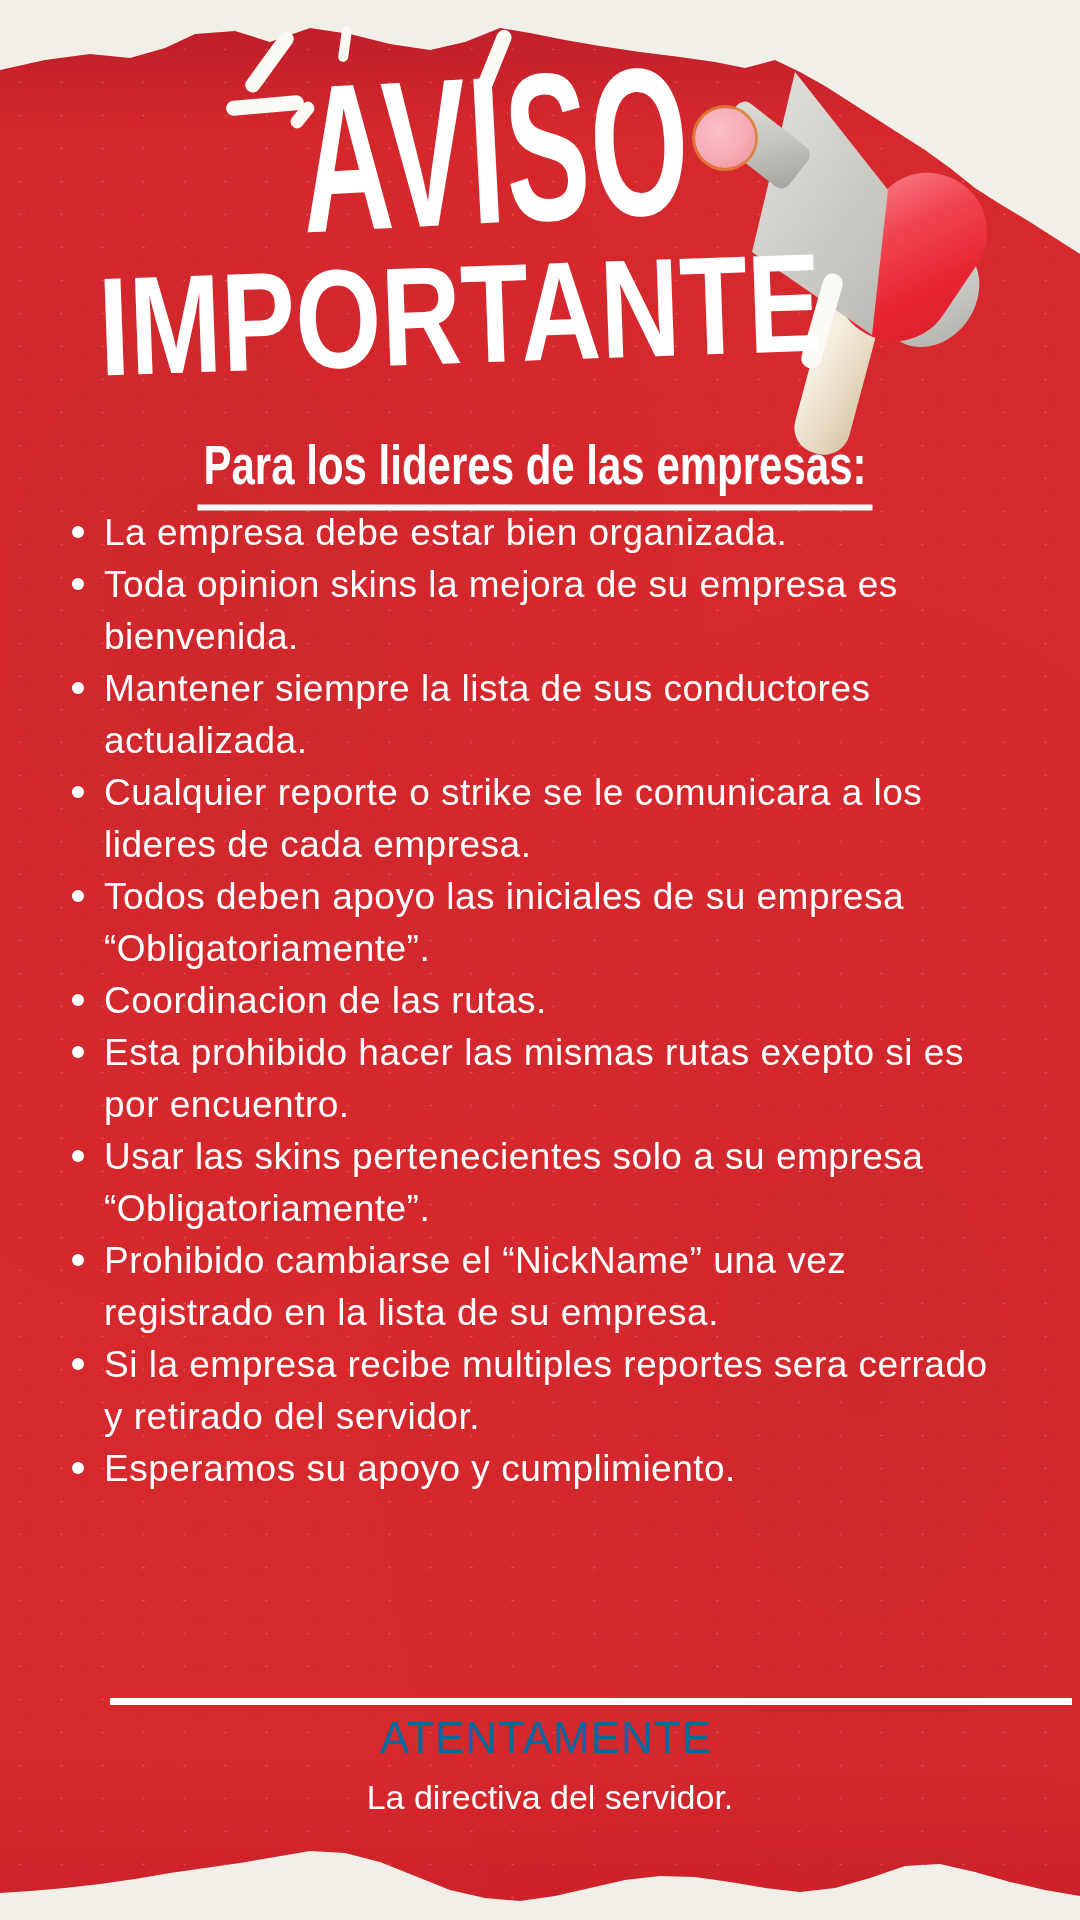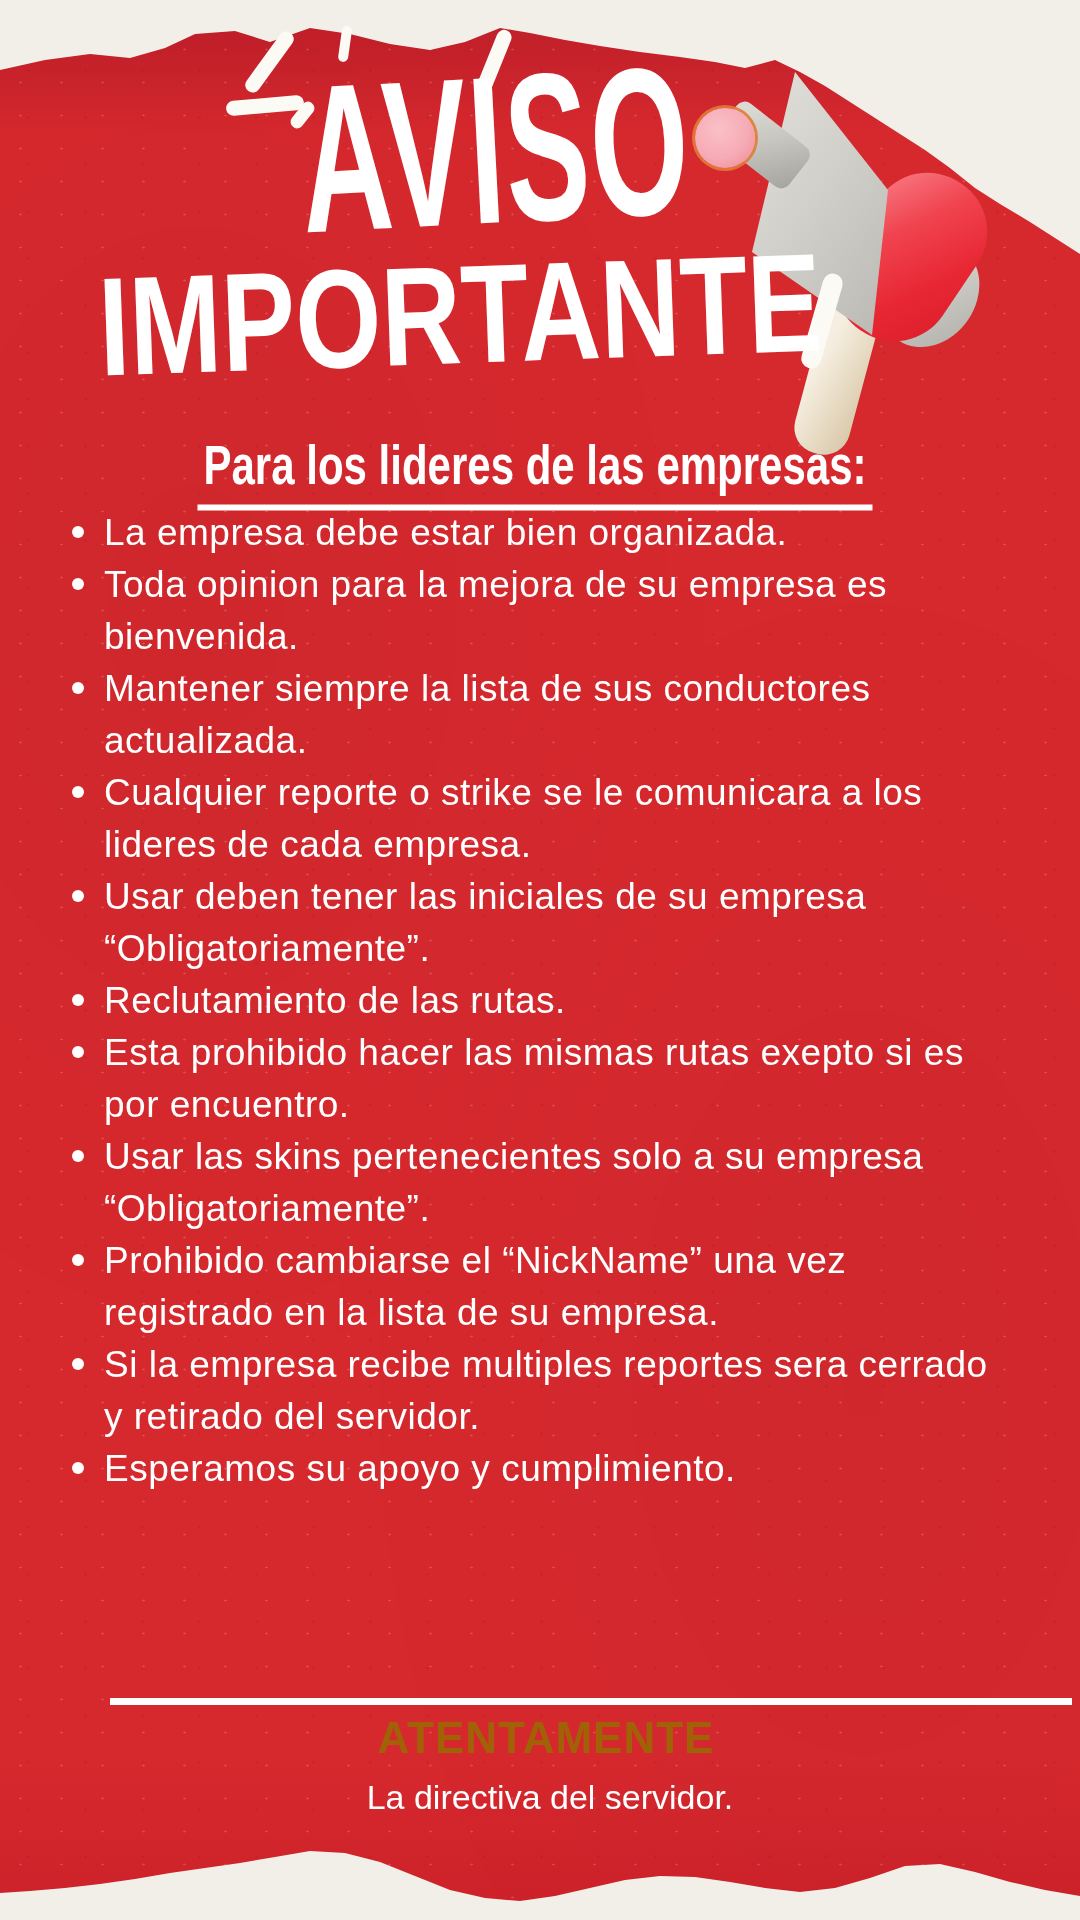--- a/index.html
+++ b/index.html
@@ -61,21 +61,21 @@
   
   .rules{position:absolute;z-index:5;left:62px;top:499px;width:1005px;margin:8px;padding:0;list-style:none;}
   .rules li{
     position:relative;padding-left:34px;color:#fff;font-size:37px;line-height:52px;
     letter-spacing:.5px;white-space:pre-line;
   }
   .rules li::before{content:"";position:absolute;left:2px;top:19px;width:12px;height:12px;border-radius:50%;background:#fff;}
   
   .divider{position:absolute;z-index:5;left:110px;top:1698px;width:962px;height:7px;background:#fff;}
   .sig-head{position:absolute;z-index:5;left:546px;top:1738px;transform:translate(-50%,-50%);
-    font-size:44px;font-weight:bold;letter-spacing:1px;color:#a16207;white-space:nowrap;}
+    font-size:44px;font-weight:normal;letter-spacing:1px;color:#0369a1;white-space:nowrap;}
   .sig-off{position:absolute;z-index:5;left:550px;top:1797px;transform:translate(-50%,-50%);
     font-size:34px;color:#fff;white-space:nowrap;}
 </style>
 </head>
 <body>
 
 <div class="red-paper"></div>
 
 <span class="brush b1"></span>
 <span class="brush b2"></span>
@@ -94,29 +94,29 @@
   <div class="m-pink"></div>
 </div>
 
 <div class="title t1">AVISO</div>
 <div class="title t2">IMPORTANTE</div>
 
 <div class="heading">Para los lideres de las empresas:</div>
 
 <ul class="rules">
     <li>La empresa debe estar bien organizada.</li>
-    <li>Toda opinion para la mejora de su empresa es
+    <li>Toda opinion skins la mejora de su empresa es
 bienvenida.</li>
     <li>Mantener siempre la lista de sus conductores
 actualizada.</li>
     <li>Cualquier reporte o strike se le comunicara a los
 lideres de cada empresa.</li>
-    <li>Usar deben tener las iniciales de su empresa
+    <li>Todos deben apoyo las iniciales de su empresa
 “Obligatoriamente”.</li>
-    <li>Reclutamiento de las rutas.</li>
+    <li>Coordinacion de las rutas.</li>
     <li>Esta prohibido hacer las mismas rutas exepto si es
 por encuentro.</li>
     <li>Usar las skins pertenecientes solo a su empresa
 “Obligatoriamente”.</li>
     <li>Prohibido cambiarse el “NickName” una vez
 registrado en la lista de su empresa.</li>
     <li>Si la empresa recibe multiples reportes sera cerrado
 y retirado del servidor.</li>
     <li>Esperamos su apoyo y cumplimiento.</li>
   </ul>

